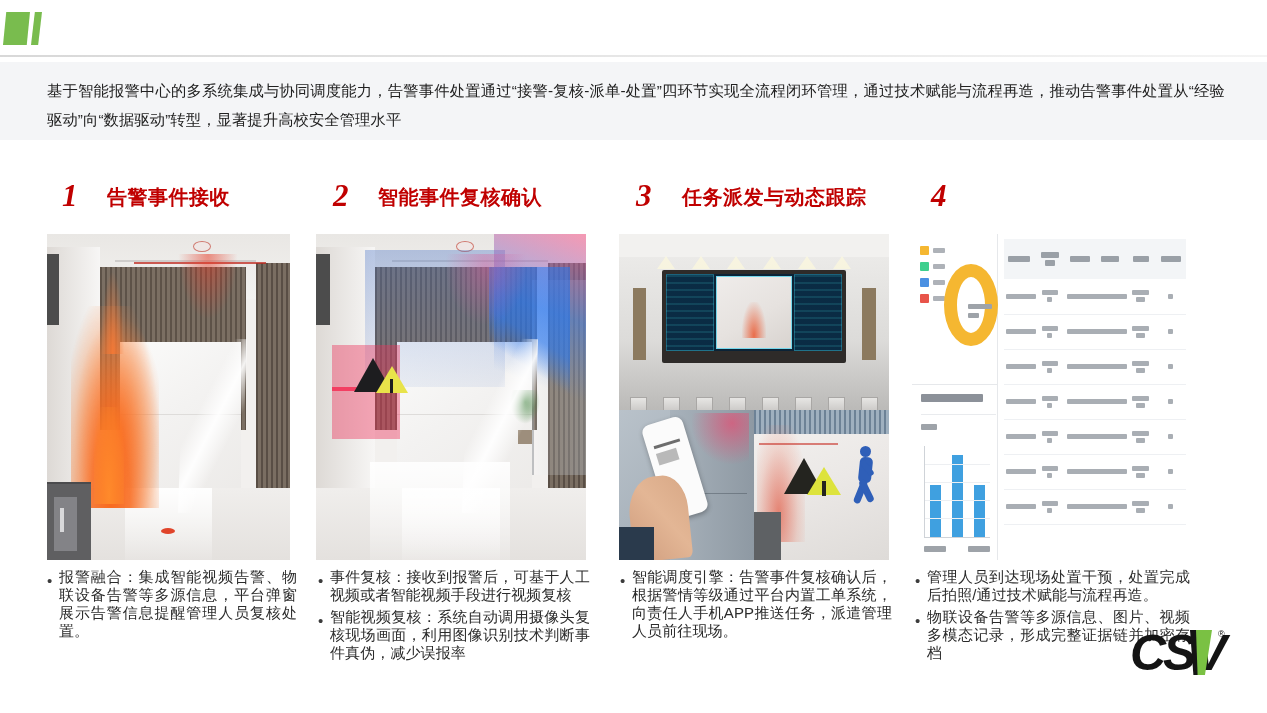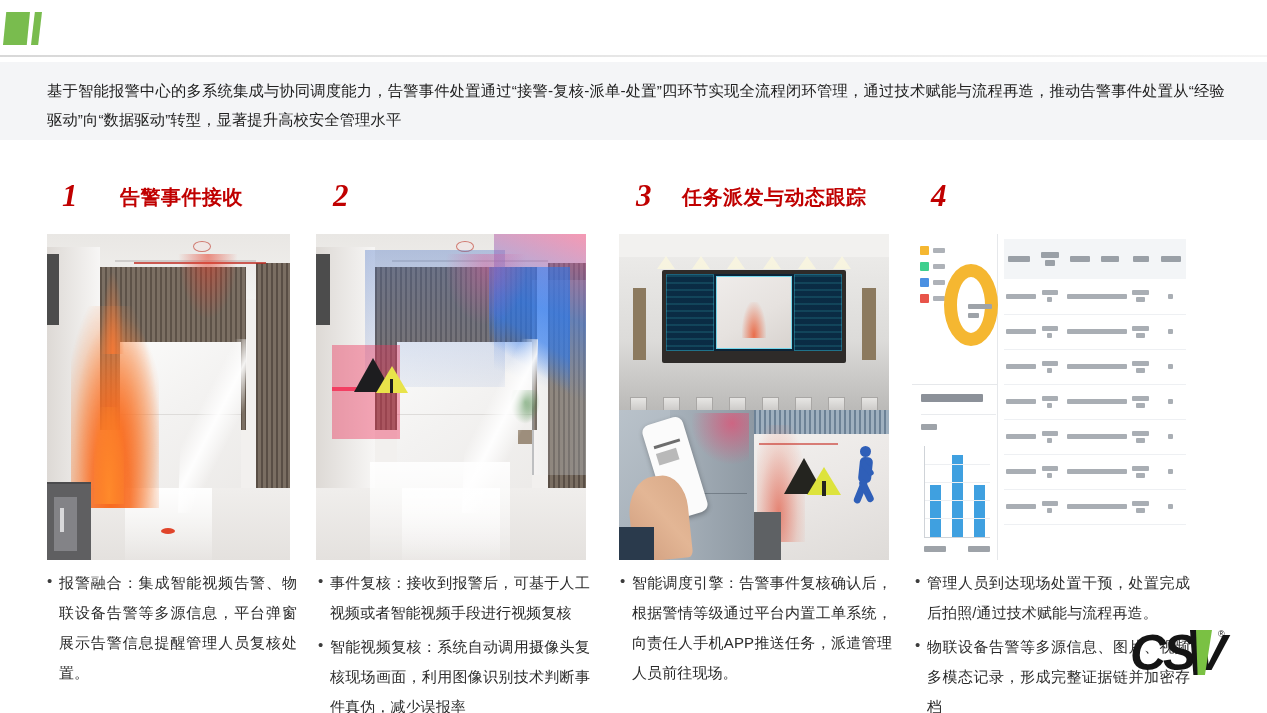--- a/index.html
+++ b/index.html
@@ -499,21 +499,21 @@
   
   .bullets { position: absolute; }
   .bullet { display: flex; margin-bottom: 4px; }
   .bullet-dot {
     flex: 0 0 auto;
     width: 12px;
     font-size: 15px; line-height: 26px; color: #3c3c3c;
   }
   .bullet-text {
     flex: 1;
-    font-size: 15px; line-height: 30px; color: #2b2b2b;
+    font-size: 15px; line-height: 18px; color: #2b2b2b;
     text-align: justify;
     letter-spacing: 0.1px;
   }
 
   
   .csv-logo {
     position: absolute; left: 1130px; top: 628px;
     width: 104px; height: 52px;
   }
   .csv-logo .txt {
@@ -550,21 +550,21 @@
   <div class="header-rule"></div>
 </div>
 
 <div class="subtitle-band">
   <div class="subtitle-text">基于智能报警中心的多系统集成与协同调度能力，告警事件处置通过“接警-复核-派单-处置”四环节实现全流程闭环管理，通过技术赋能与流程再造，推动告警事件处置从“经验驱动”向“数据驱动”转型，显著提升高校安全管理水平</div>
 </div>
 
 <div class="col" style="left:47px;width:248px;">
   <div class="col-head">
     <div class="col-num" style="left:15px;">1</div>
-    <div class="col-title" style="left:73px;">告警事件接收</div>
+    <div class="col-title" style="left:60px;">告警事件接收</div>
   </div>
 </div>
 <div class="pic" style="left:47px;top:234px;width:243px;height:326px;">
   <div class="corridor">
     <div class="c-ceiling"></div>
     <div class="c-leftwall"></div>
     <div class="c-leftwall-dark"></div>
     <div class="c-slats"></div>
     <div class="c-slats-r"></div>
     <div class="c-marble"></div>
@@ -588,20 +588,21 @@
 <div class="bullets" style="left:47px;top:568px;width:250px;">
   <div class="bullet">
     <span class="bullet-dot">•</span>
     <span class="bullet-text">报警融合：集成智能视频告警、物联设备告警等多源信息，平台弹窗展示告警信息提醒管理人员复核处置。</span>
   </div>
 </div>
 
 <div class="col" style="left:318px;width:272px;">
   <div class="col-head">
     <div class="col-num" style="left:15px;">2</div>
+    <div class="col-title" style="left:60px;">智能事件复核确认</div>
   </div>
 </div>
 <div class="pic" style="left:316px;top:234px;width:270px;height:326px;">
   <div class="corridor">
     <div class="c-ceiling"></div>
     <div class="c-leftwall"></div>
     <div class="c-leftwall-dark"></div>
     <div class="c-slats"></div>
     <div class="c-slats-r"></div>
     <div class="c-marble"></div>

